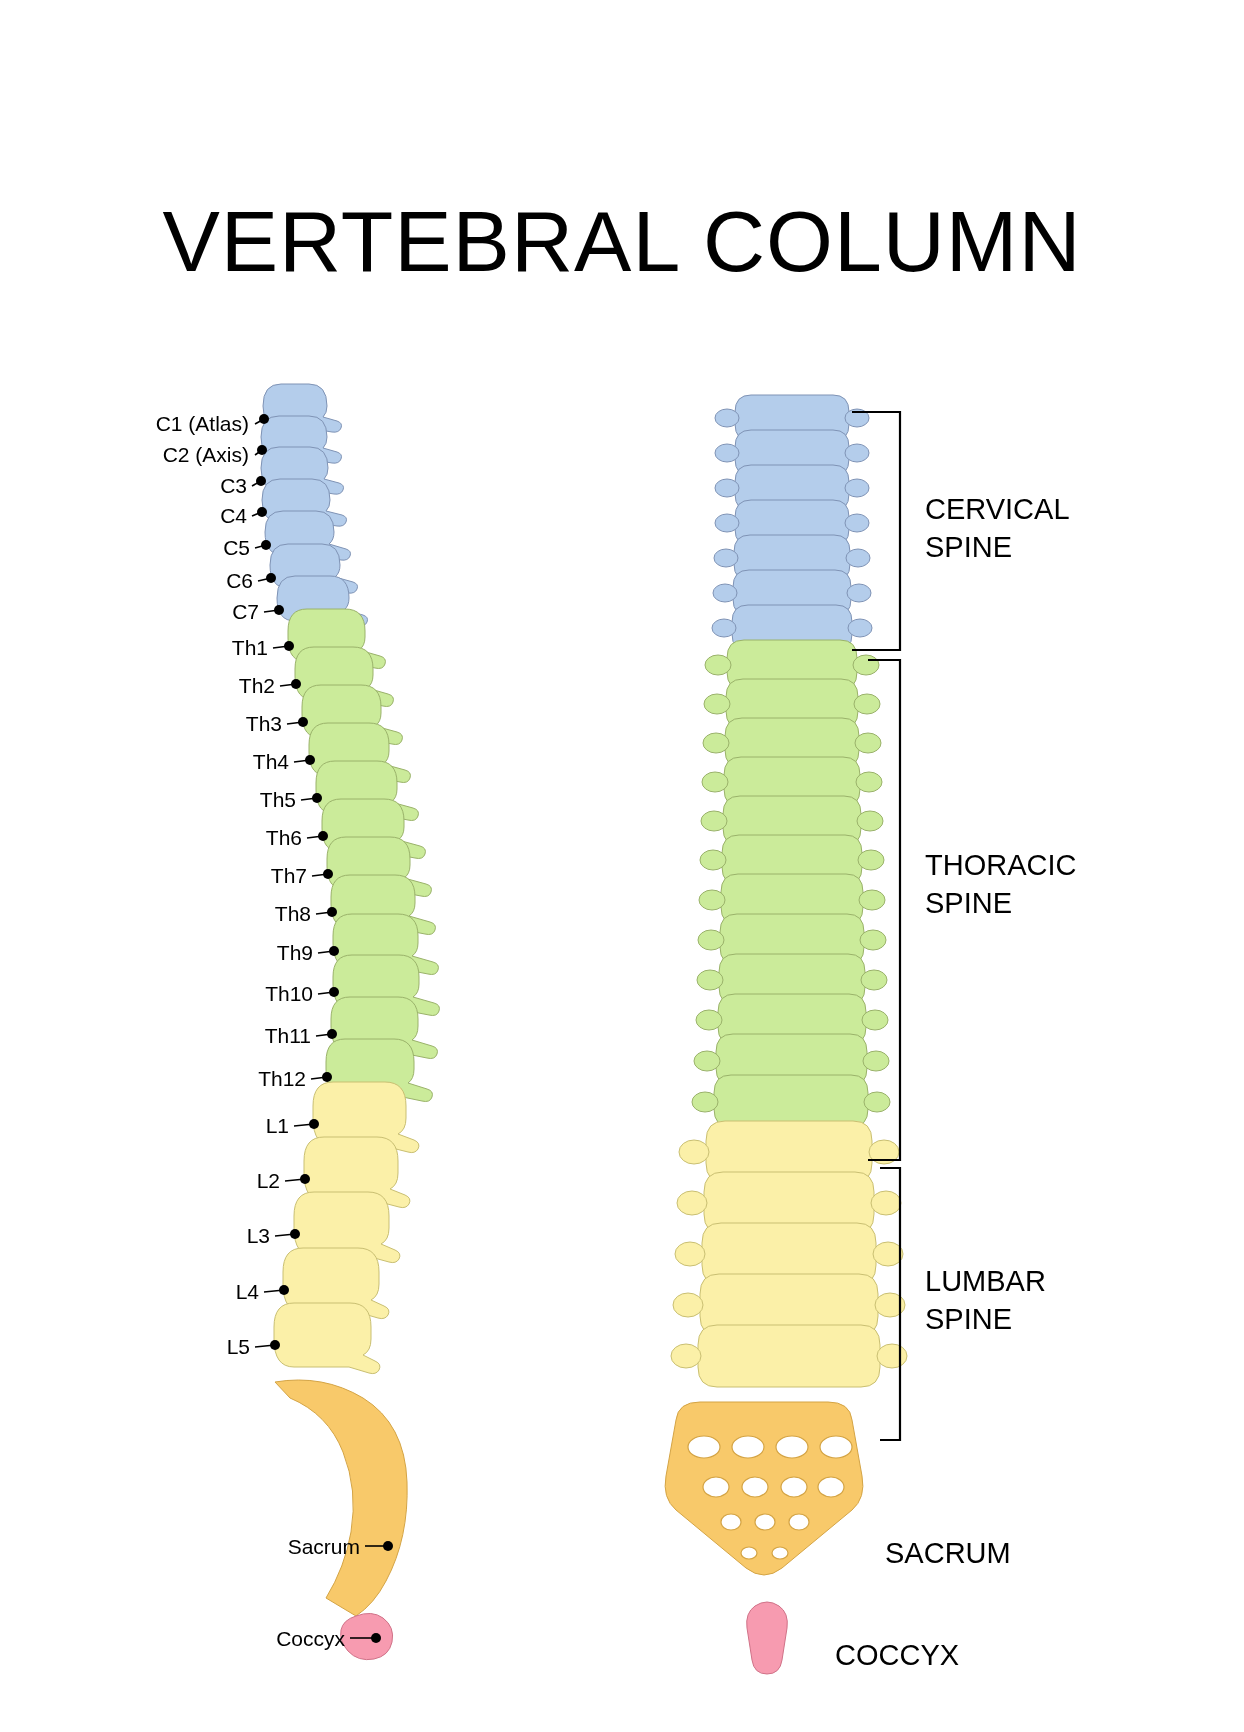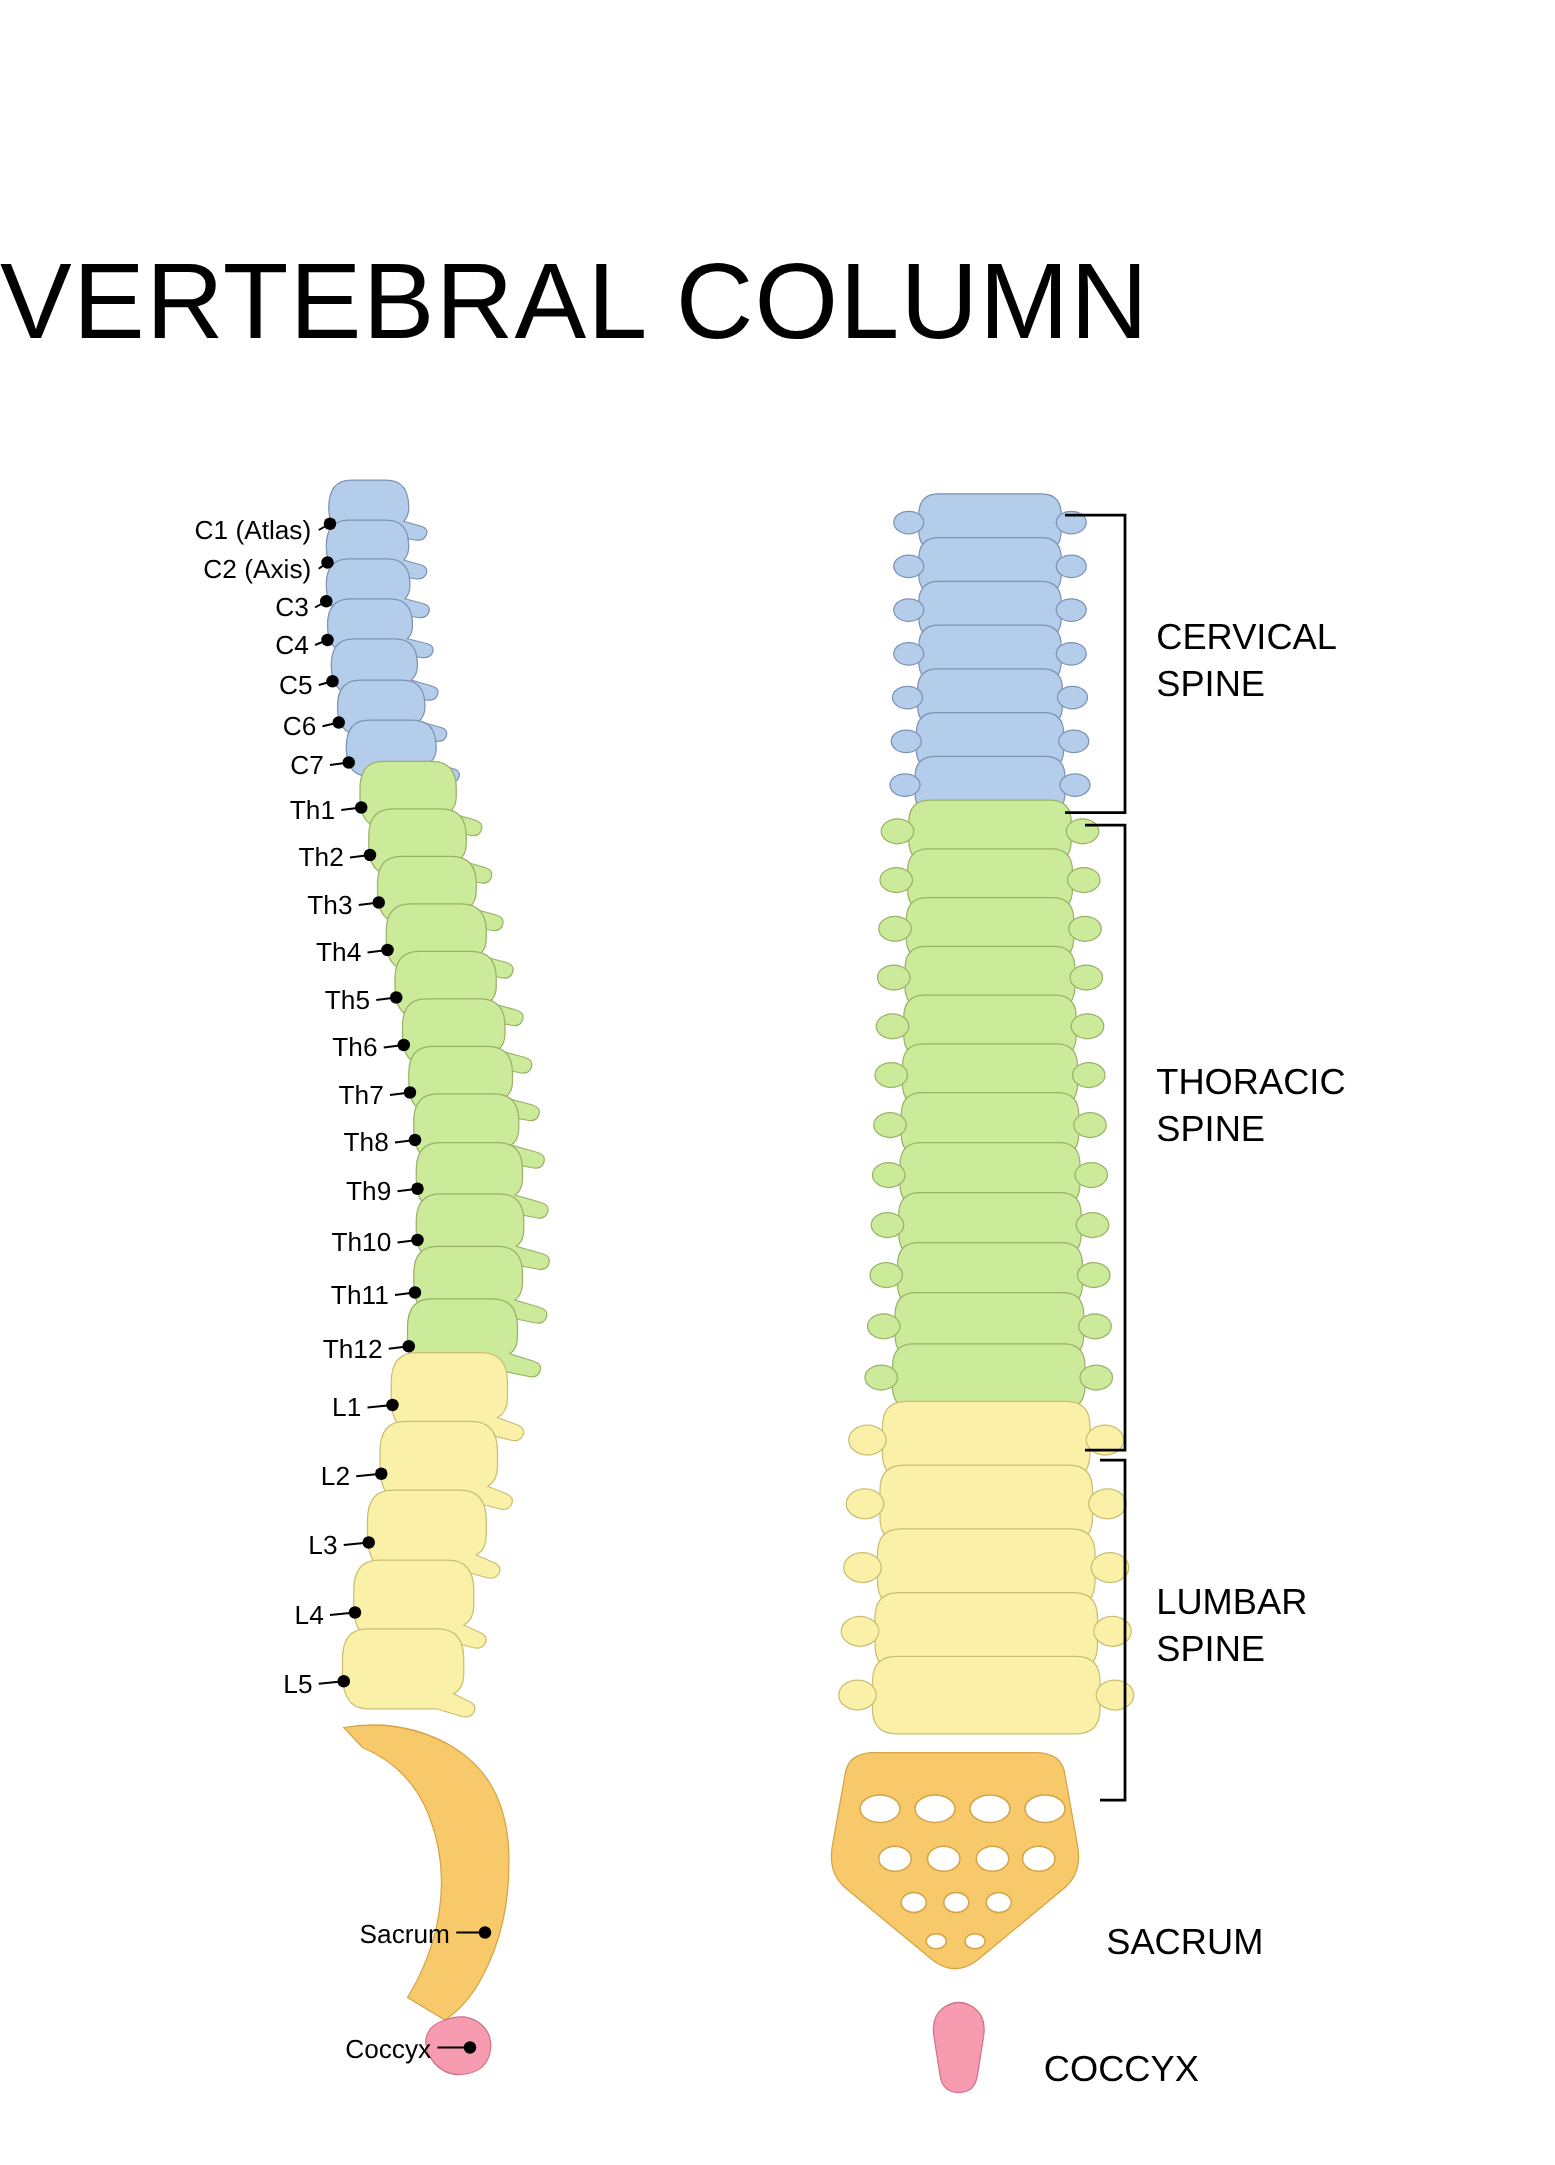--- a/index.html
+++ b/index.html
@@ -13,20 +13,21 @@
     position: relative;
     font-family: "Liberation Sans", sans-serif;
     color: #000000;
     overflow: hidden;
   }
   #title {
     position: absolute;
     top: 140px;
     left: 0;
     width: 1244px;
+    text-align: center;
     font-size: 86px;
     letter-spacing: 1px;
     font-weight: normal;
     line-height: 1;
   }
   #diagram {
     position: absolute;
     top: 0;
     left: 0;
   }

